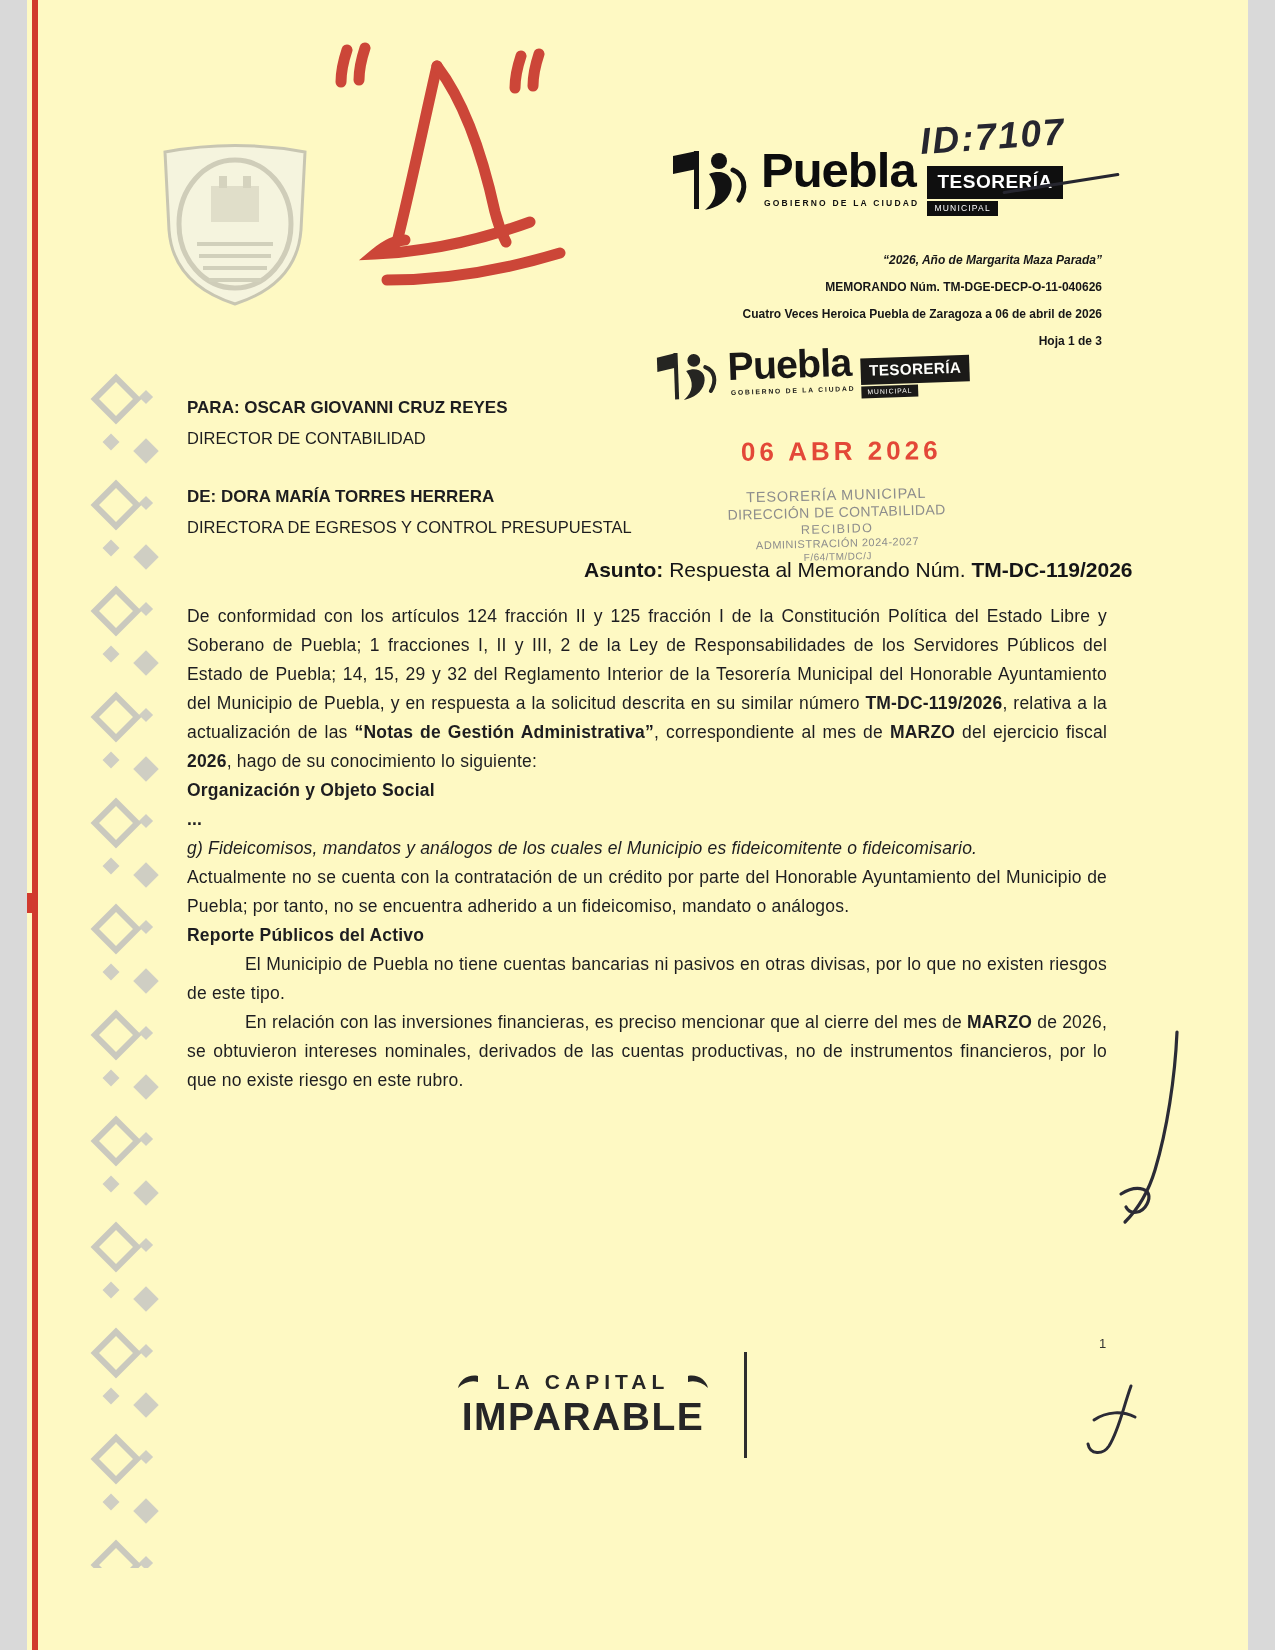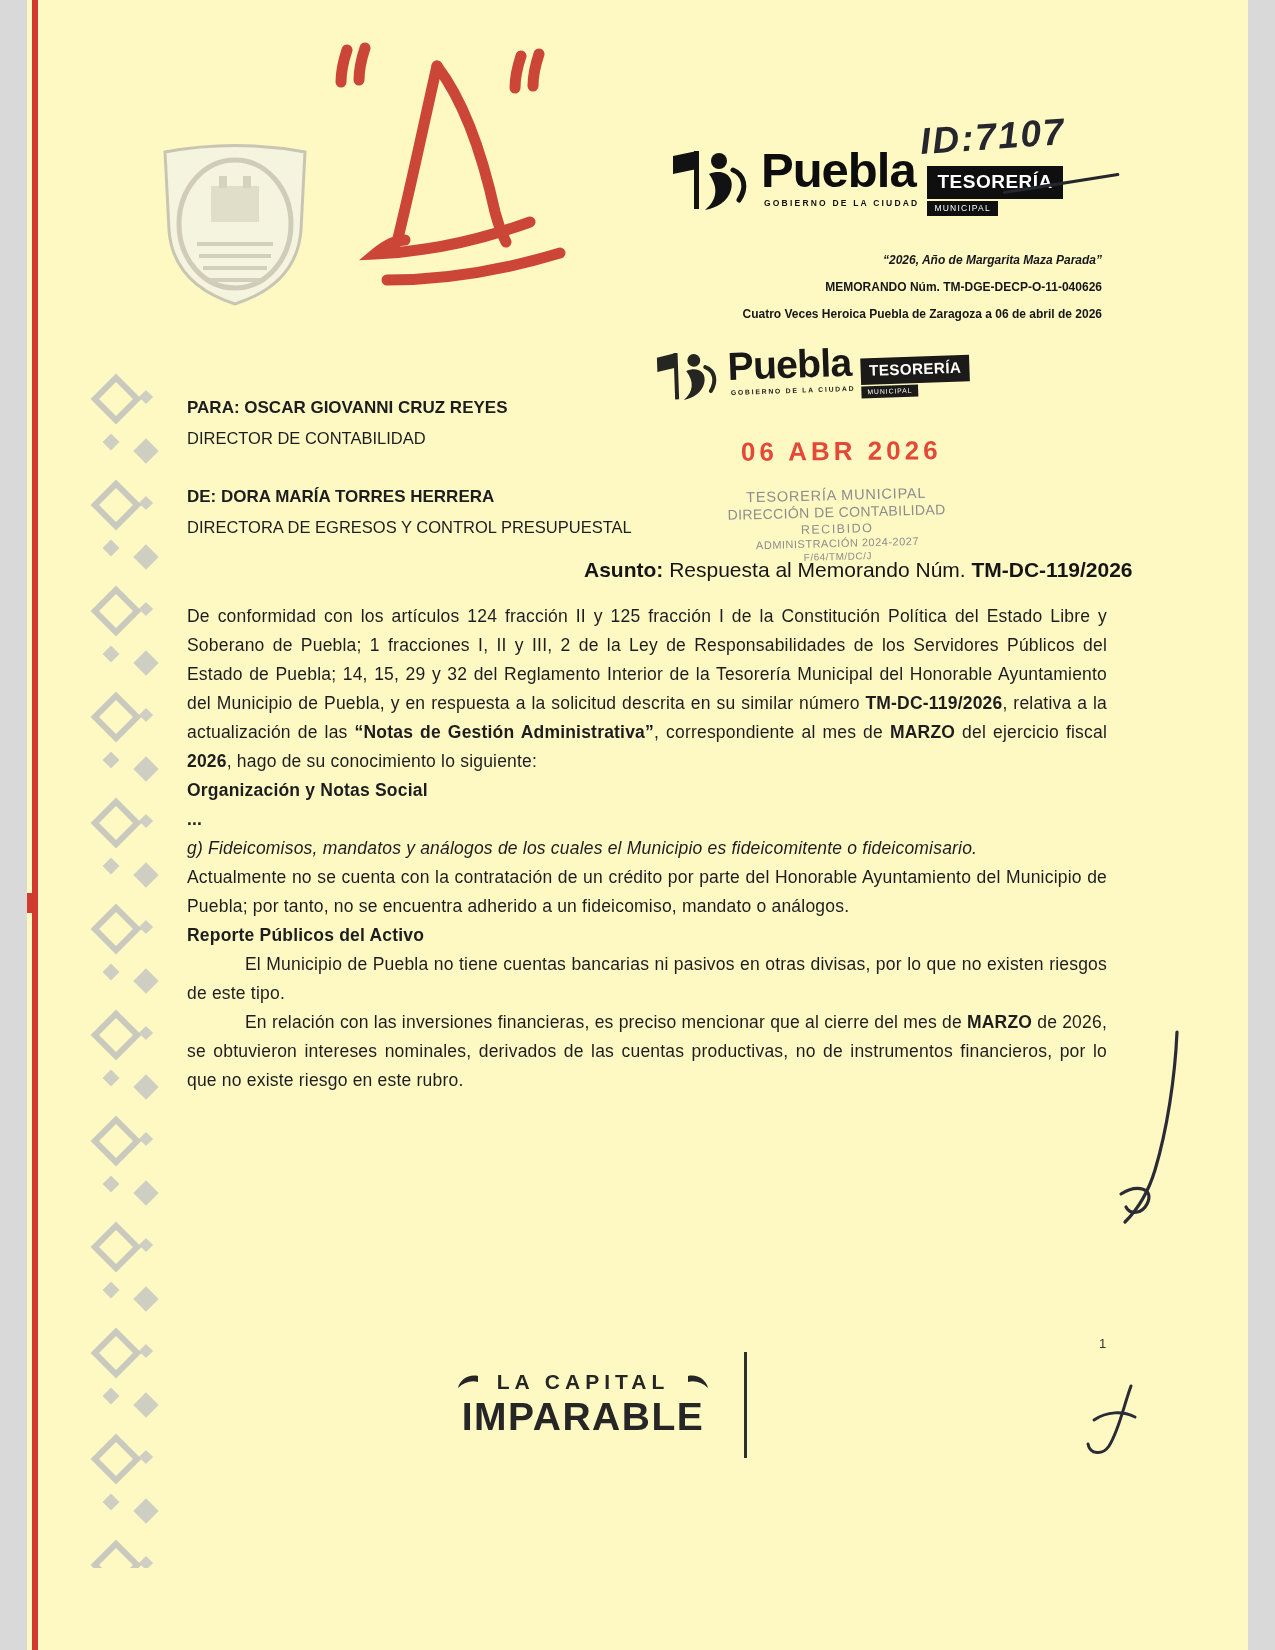--- a/index.html
+++ b/index.html
@@ -156,20 +156,21 @@
     </div>
   </div>
 
   <div class="hand-id">ID:7107</div>
   <div class="hand-id-underline"></div>
 
   <div class="header-block">
     <div class="header-motto">“2026, Año de Margarita Maza Parada”</div>
     <div>MEMORANDO Núm. TM-DGE-DECP-O-11-040626</div>
     <div>Cuatro Veces Heroica Puebla de Zaragoza a 06 de abril de 2026</div>
+    <div>Hoja 1 de 3</div>
   </div>
 
   <div class="brand brand-stamp">
     <svg class="brand-icon" width="92" height="70" viewBox="0 0 92 70">
       <path d="M12 8 L36 3 L36 21 L12 26 Z" fill="#1a1a1a"></path>
       <rect x="33" y="3" width="5" height="58" fill="#1a1a1a"></rect>
       <circle cx="58" cy="13" r="8" fill="#1a1a1a"></circle>
       <path d="M48 26 C62 20 74 28 70 42 C67 53 56 60 44 62 C56 52 58 40 48 26 Z" fill="#1a1a1a"></path>
       <path d="M72 22 C84 27 86 40 78 52" stroke="#1a1a1a" stroke-width="5" fill="none" stroke-linecap="round"></path>
     </svg>
@@ -200,21 +201,21 @@
     <div class="recv-l3">RECIBIDO</div>
     <div class="recv-l4">ADMINISTRACIÓN 2024-2027</div>
     <div class="recv-l5">F/64/TM/DC/J</div>
   </div>
 
   <div class="subject"><span class="b">Asunto:</span><span> Respuesta al Memorando Núm. </span><span class="b">TM-DC-119/2026</span></div>
 
   <div class="body-text">
     <p class="p1"><span>De conformidad con los artículos 124 fracción II y 125 fracción I de la Constitución Política del Estado Libre y Soberano de Puebla; 1 fracciones I, II y III, 2 de la Ley de Responsabilidades de los Servidores Públicos del Estado de Puebla; 14, 15, 29 y 32 del Reglamento Interior de la Tesorería Municipal del Honorable Ayuntamiento del Municipio de Puebla, y en respuesta a la solicitud descrita en su similar número </span><span class="b">TM-DC-119/2026</span><span>, relativa a la actualización de las </span><span class="b">“Notas de Gestión Administrativa”</span><span>, correspondiente al mes de </span><span class="b">MARZO</span><span> del ejercicio fiscal </span><span class="b">2026</span><span>, hago de su conocimiento lo siguiente:</span></p>
 
-    <p class="h-sec">Organización y Notas Social</p>
+    <p class="h-sec">Organización y Objeto Social</p>
     <p class="dots">...</p>
     <p class="item-ind">g) Fideicomisos, mandatos y análogos de los cuales el Municipio es fideicomitente o fideicomisario.</p>
     <p class="p2">Actualmente no se cuenta con la contratación de un crédito por parte del Honorable Ayuntamiento del Municipio de Puebla; por tanto, no se encuentra adherido a un fideicomiso, mandato o análogos.</p>
 
     <p class="h-sec h-sec2">Reporte Públicos del Activo</p>
     <p class="p3">El Municipio de Puebla no tiene cuentas bancarias ni pasivos en otras divisas, por lo que no existen riesgos de este tipo.</p>
     <p class="p4"><span>En relación con las inversiones financieras, es preciso mencionar que al cierre del mes de </span><span class="b">MARZO</span><span> de 2026, se obtuvieron intereses nominales, derivados de las cuentas productivas, no de instrumentos financieros, por lo que no existe riesgo en este rubro.</span></p>
   </div>
 
   <svg class="sig1" width="92" height="204" viewBox="0 0 92 204">

